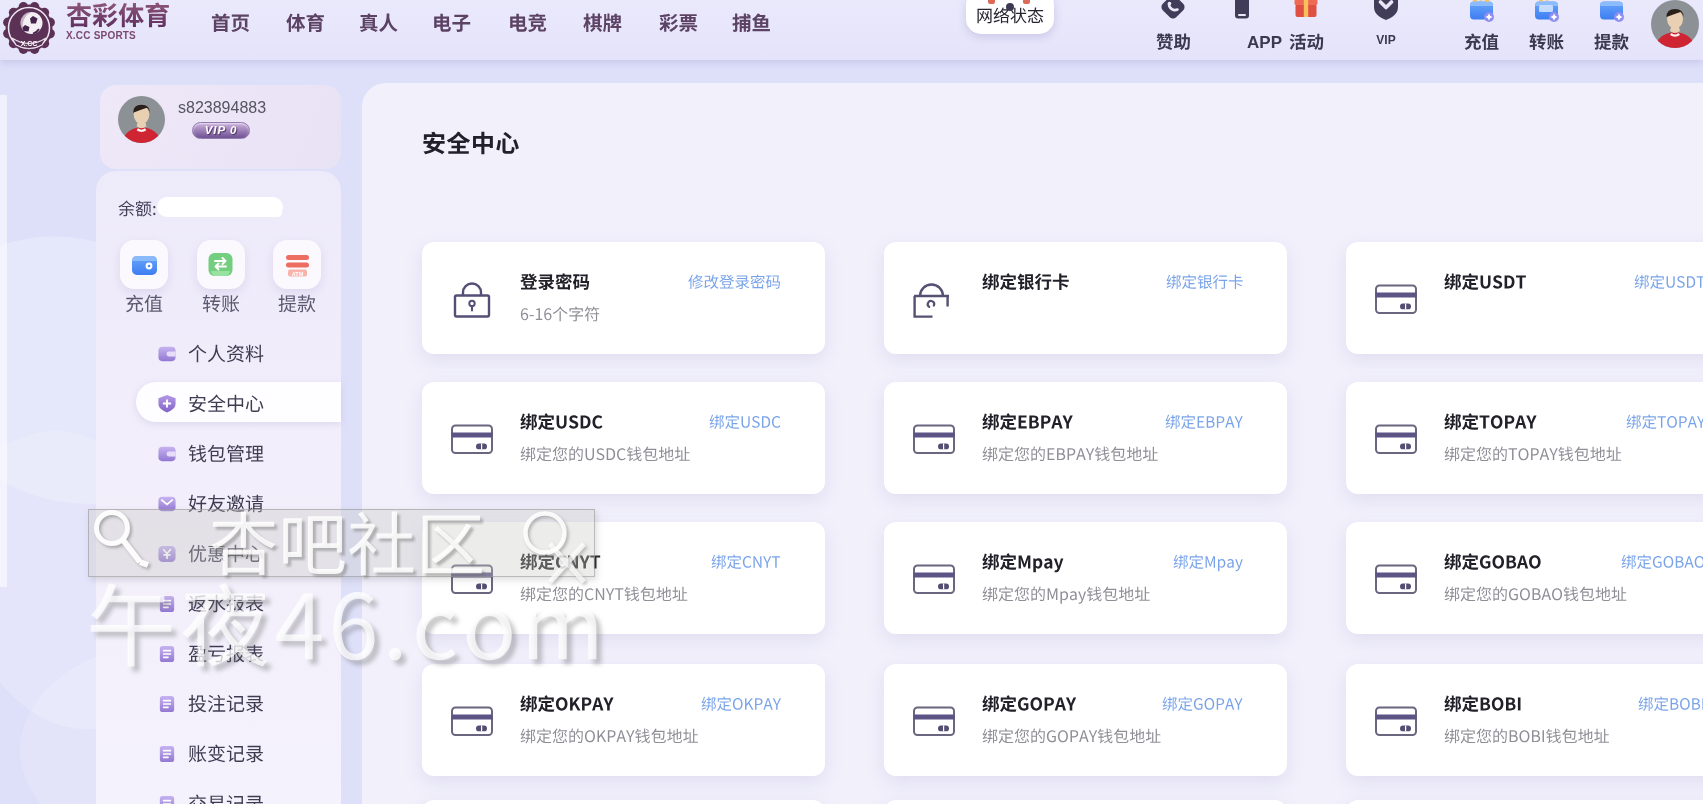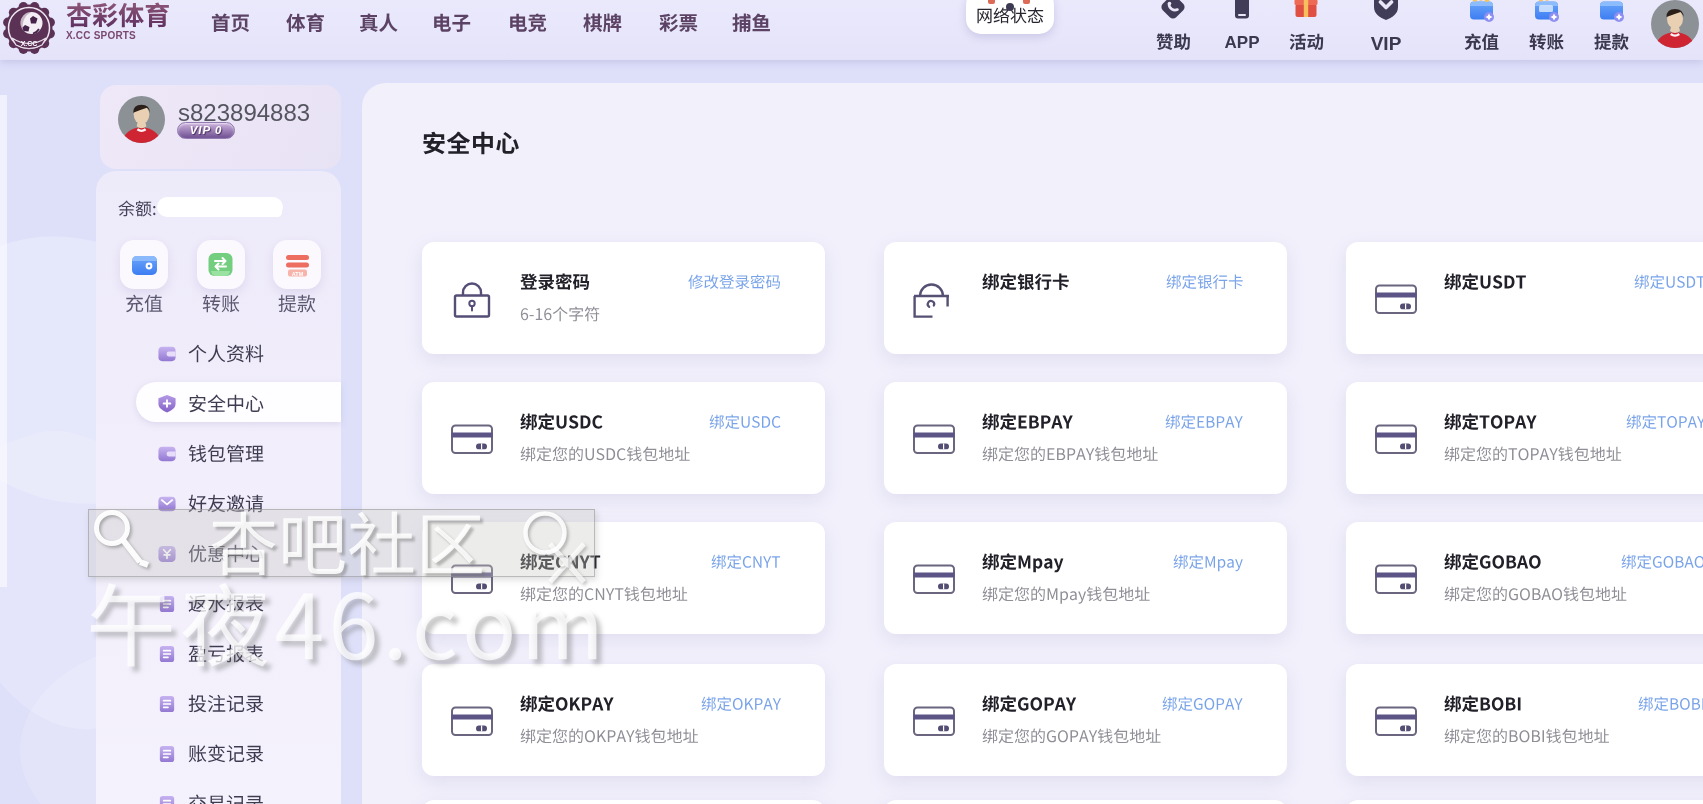--- a/index.html
+++ b/index.html
@@ -302,38 +302,38 @@
     <g fill="#3b3850">
       <use href="#b8D5E" x="0"></use>
       <use href="#b52A9" x="1000"></use>
     </g>
   </svg>
 <svg class="ic" style="left:1228px;top:-7px" width="28" height="28" viewBox="0 0 28 28">
     <rect x="7" y="2.5" width="14" height="23" rx="3" fill="#413d59"></rect>
     <rect x="10" y="21" width="8" height="2" rx="1" fill="#e9e6f7"></rect>
     <rect x="11" y="4.5" width="6" height="1.6" rx=".8" fill="#e9e6f7"></rect>
   </svg>
-<div class="abs" style="left:1202px;top:33px;width:80px;text-align:center;font-size:17px;font-weight:bold;color:#3b3850">APP</div>
+<div class="abs" style="left:1202px;top:33px;width:80px;text-align:right;font-size:17px;font-weight:bold;color:#3b3850">APP</div>
 <svg class="ic" style="left:1292px;top:-7px" width="28" height="28" viewBox="0 0 28 28">
     <rect x="3.5" y="11" width="21" height="13" rx="2" fill="#df4f43"></rect>
     <rect x="2.5" y="6.5" width="23" height="5.5" rx="1.5" fill="#ef6a55"></rect>
     <rect x="11.8" y="6.5" width="4.4" height="17.5" fill="#f7c05c"></rect>
     <path d="M9 6 q2 -4 5 -1 M19 6 q-2 -4 -5 -1" stroke="#e2574a" stroke-width="2.2" fill="none"></path>
   </svg>
 <svg class="t" style="left:1288.5px;top:33.0px;" width="35.0" height="17.5" viewBox="0 -880 2000 1000">
     <g fill="#3b3850">
       <use href="#b6D3B" x="0"></use>
       <use href="#b52A8" x="1000"></use>
     </g>
   </svg>
 <svg class="ic" style="left:1372px;top:-7px" width="28" height="28" viewBox="0 0 28 28">
     <path d="M14 2 L26 7 V14 C26 21 20 24.5 14 27 C8 24.5 2 21 2 14 V7 Z" fill="#413d59"></path>
     <path d="M8.5 9 L14 14.5 L19.5 9" stroke="#e9e6f7" stroke-width="3.6" fill="none" stroke-linecap="round" stroke-linejoin="round"></path>
   </svg>
-<div class="abs" style="left:1346px;top:33px;width:80px;text-align:center;font-size:19px;font-weight:bold;color:#3b3850">VIP</div>
+<div class="abs" style="left:1346px;top:33px;width:80px;text-align:center;font-size:12px;font-weight:bold;color:#3b3850">VIP</div>
 <svg class="ic" style="left:1467px;top:-5px" width="28" height="28" viewBox="0 0 28 28">
     <rect x="3" y="6.5" width="23" height="18" rx="4" fill="url(#bluew)"></rect>
     <path d="M3 11 q0 -4.5 4.5 -4.5 h14 q4.5 0 4.5 4.5z" fill="#8cbcfb"></path>
     <circle cx="8" cy="4" r="2.6" fill="#f6c35c"></circle>
     <circle cx="14" cy="3" r="2.6" fill="#f2a93c"></circle>
     <circle cx="20" cy="4.5" r="2.6" fill="#f6c35c"></circle>
     <rect x="17" y="17" width="10" height="10" rx="5" transform="rotate(45 22 22)" fill="#8e8ef2"></rect>
     <path d="M22 18.5 l1.2 2.3 2.3 1.2 -2.3 1.2 -1.2 2.3 -1.2 -2.3 -2.3 -1.2 2.3 -1.2z" fill="#fff"></path>
   </svg>
 <svg class="t" style="left:1463.5px;top:33.0px;" width="35.0" height="17.5" viewBox="0 -880 2000 1000">
@@ -393,22 +393,22 @@
     </defs>
     <g clip-path="url(#ac118)">
       <rect width="48" height="48" fill="#8c9196"></rect>
       <path d="M4 48 q3 -15 20 -16 q17 1 20 16z" fill="#cf2432"></path>
       <path d="M19 31 q5 4 10 0 l-1 -4 h-8z" fill="#e9d0b3"></path>
       <ellipse cx="24" cy="19" rx="8" ry="9.5" fill="#e9d0b3"></ellipse>
       <path d="M15.5 17 q0 -8 8.5 -8 q8.5 0 8.5 8 q-1 -4 -3 -5 q-6 2 -14 5z" fill="#2b2019"></path>
       <path d="M20.5 33 q3.5 3 7 0 l1.5 2 q-5 3.5 -10 0z" fill="#fff" opacity=".95"></path>
     </g>
   </svg>
-<div class="abs" style="left:178px;top:99px;font-size:24px;color:#55555f">s823894883</div>
-<div class="abs" style="left:177px;top:122px;width:58px;height:17px;border-radius:9px;background:linear-gradient(180deg,#cdb3dd,#6f4f92);border:1px solid #927bb0;box-shadow:inset 0 1px 2px rgba(255,255,255,.6)">
+<div class="abs" style="left:178px;top:99px;font-size:16px;color:#55555f">s823894883</div>
+<div class="abs" style="left:192px;top:122px;width:58px;height:17px;border-radius:9px;background:linear-gradient(180deg,#cdb3dd,#6f4f92);border:1px solid #927bb0;box-shadow:inset 0 1px 2px rgba(255,255,255,.6)">
     <div style="text-align:center;font-size:11.5px;font-weight:bold;font-style:italic;color:#fff;line-height:15px;letter-spacing:1px;text-shadow:1px 1px 1px rgba(60,30,80,.8)">VIP 0</div>
   </div>
 <div class="abs" style="left:96px;top:171px;width:245px;height:633px;background:linear-gradient(180deg,#edeafa 0%,#f2eefb 45%,#f4f2fc 100%);border-radius:20px 20px 0 0"></div>
 <svg class="t" style="left:118.0px;top:200.0px;" width="38.7" height="17" viewBox="0 -880 2278 1000">
     <g fill="#45425a">
       <use href="#r4F59" x="0"></use>
       <use href="#r989D" x="1000"></use>
       <use href="#r003A" x="2000"></use>
     </g>
   </svg>

